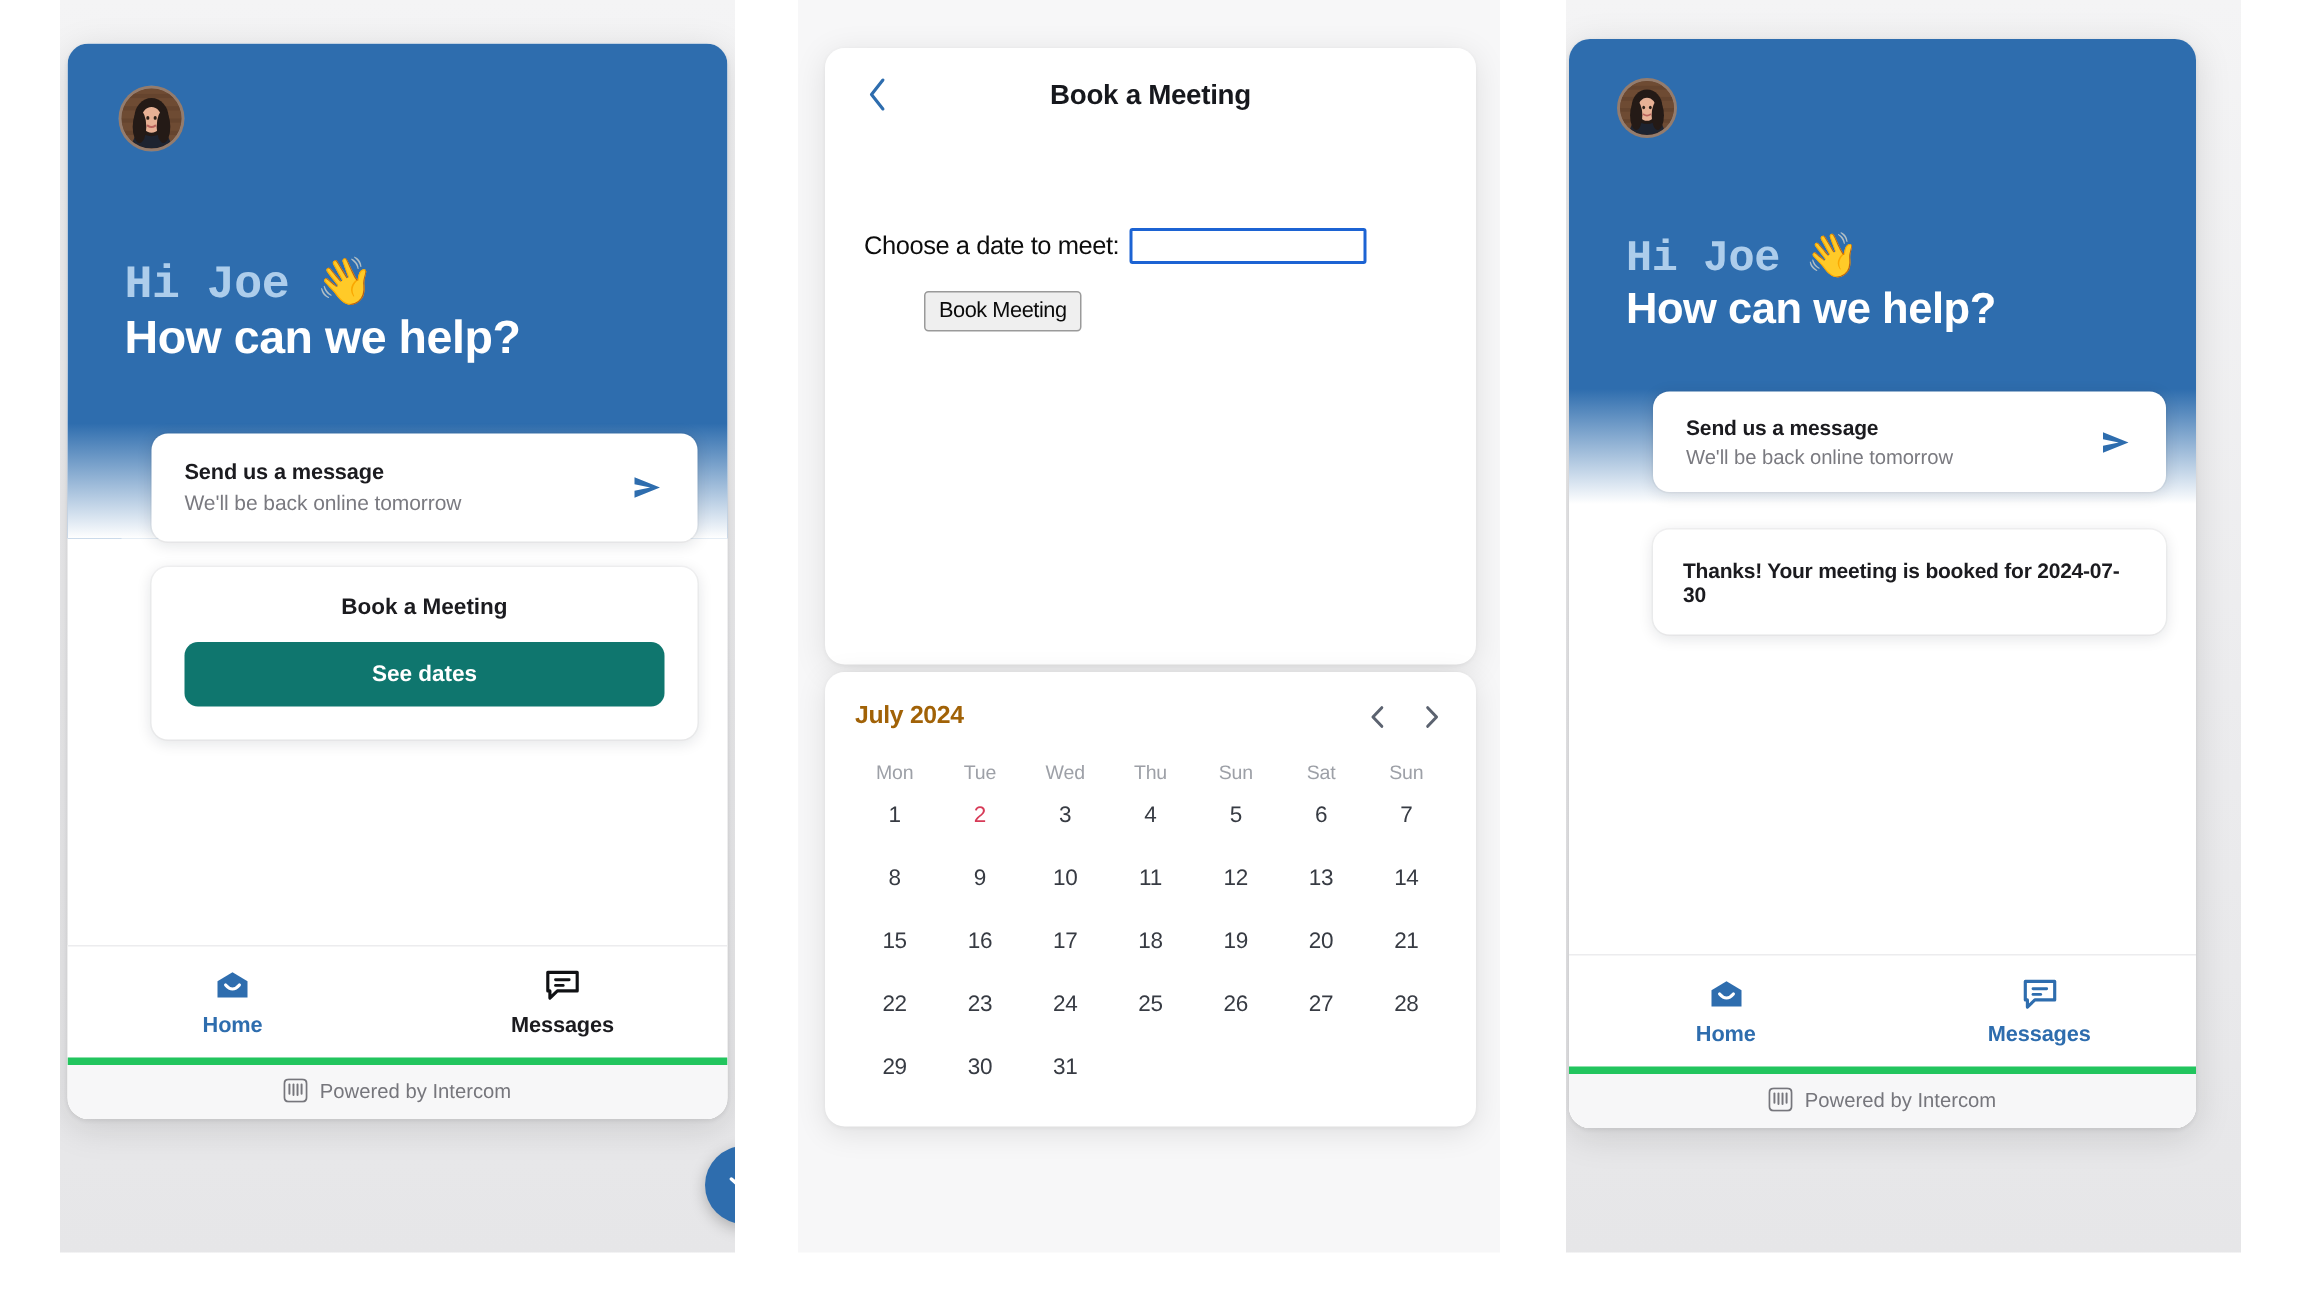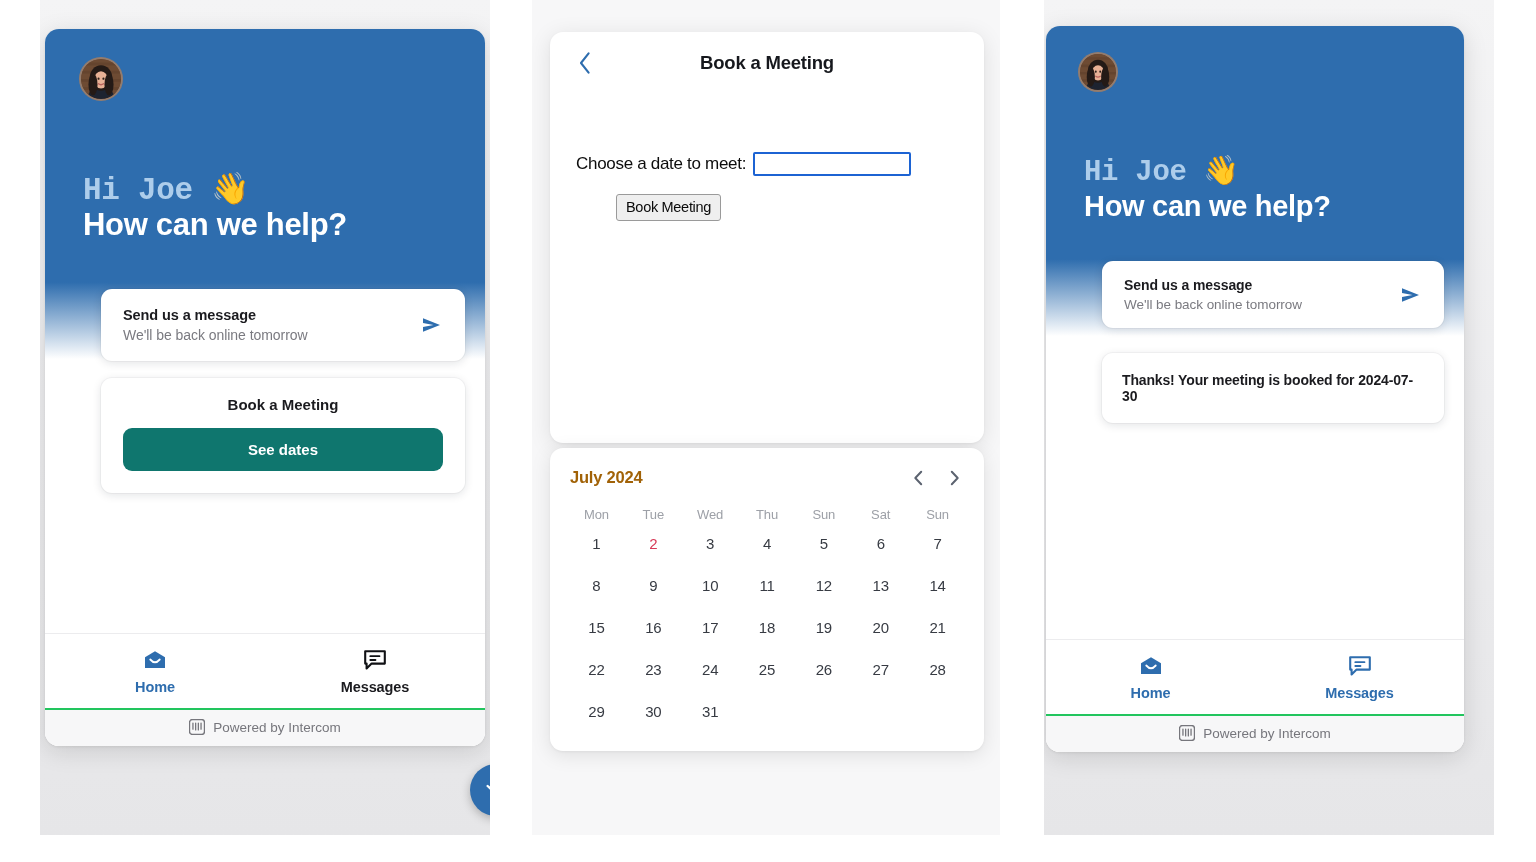--- a/index.html
+++ b/index.html
@@ -122,21 +122,21 @@
     display: flex; flex-direction: column; align-items: center; justify-content: center;
     padding: 14px 0 13px;
     cursor: pointer;
   }
   .navitem .navicon { height: 24px; display:flex; align-items:center; justify-content:center; }
   .navitem .navlabel { margin-top: 7px; font-size: 14.5px; font-weight: 700; letter-spacing: -0.1px; }
   .navitem.active .navlabel { color: #2e6dae; }
   .navitem.inactive .navlabel { color: #1b1b1f; }
   .powered {
     background: #f7f7f8;
-    border-top: 2px solid #22c55e;
+    border-top: 5px solid #22c55e;
     display: flex; align-items: center; justify-content: center; gap: 8px;
     padding: 9px 0 11px;
     font-size: 13.5px; color: #76767c;
   }
   .ic-logo svg { display:block; }
 
   
   .fab {
     position: absolute;
     width: 52px; height: 52px; border-radius: 50%;

